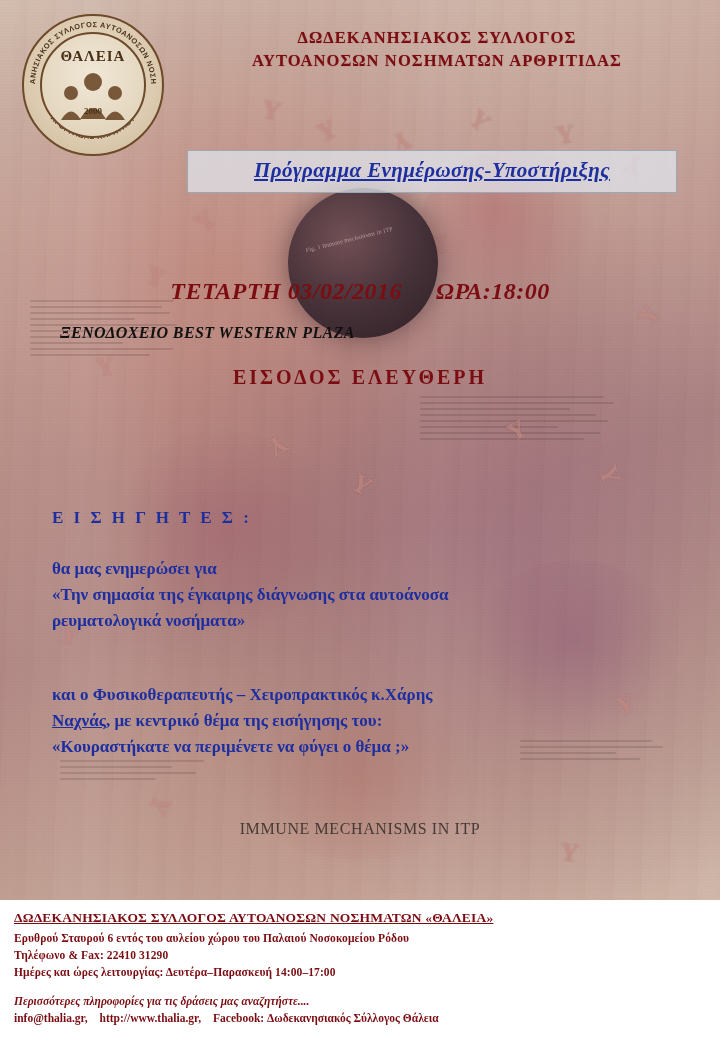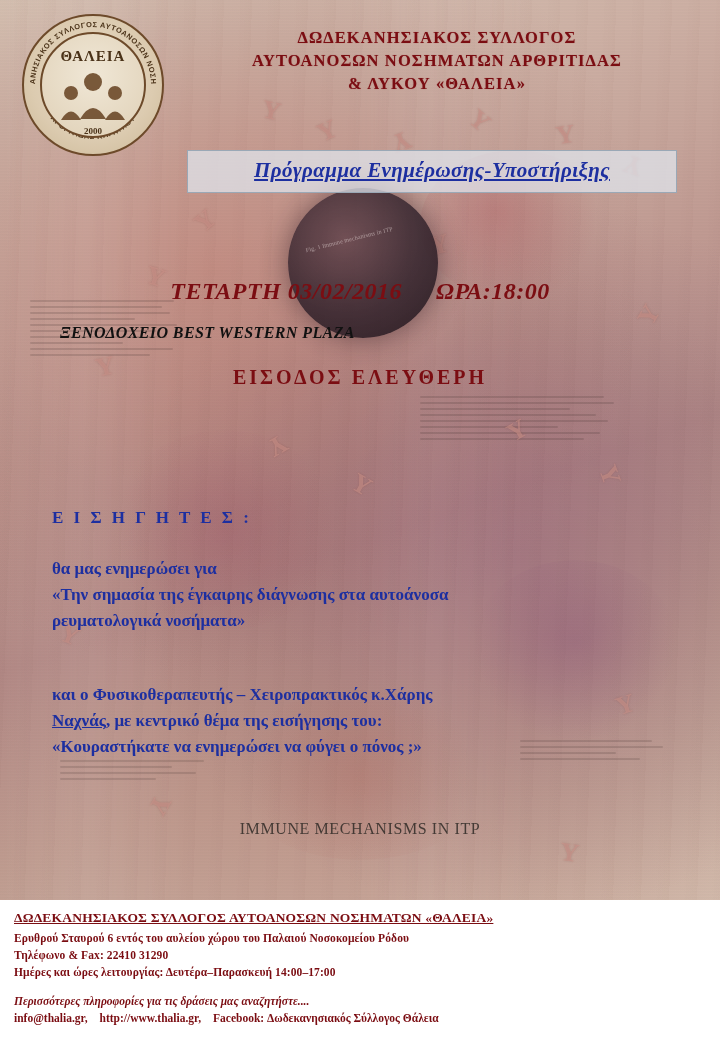--- a/index.html
+++ b/index.html
@@ -142,21 +142,21 @@
     font-size: 15px;
     font-weight: 700;
     letter-spacing: 1px;
     color: #4a3218;
     font-family: "Liberation Serif", serif;
   }
   .emblem .year {
     position: absolute;
     left: 0;
     right: 0;
-    bottom: 20px;
+    bottom: 40px;
     text-align: center;
     font-size: 9px;
     font-weight: 700;
     color: #4a3218;
   }
   .emblem .figure {
     position: absolute;
     left: 50%;
     top: 55px;
     transform: translateX(-50%);
@@ -432,21 +432,20 @@
           <circle cx="57" cy="24" r="7"></circle>
           <path d="M47 51 q10 -17 20 0 z"></path>
         </g>
       </svg>
       <div class="year">2000</div>
     </div>
 
     <div class="org-title">
       <div>ΔΩΔΕΚΑΝΗΣΙΑΚΟΣ ΣΥΛΛΟΓΟΣ</div>
       <div>ΑΥΤΟΑΝΟΣΩΝ ΝΟΣΗΜΑΤΩΝ ΑΡΘΡΙΤΙΔΑΣ</div>
-      <div>&amp; ΛΥΚΟΥ «ΘΑΛΕΙΑ»</div>
     </div>
 
     <div class="program-box">
       <span class="txt">Πρόγραμμα Ενημέρωσης-Υποστήριξης</span>
     </div>
 
     <div class="date-line">
       <span>ΤΕΤΑΡΤΗ 03/02/2016</span><span class="gap"></span><span>ΩΡΑ:18:00</span>
     </div>
 
@@ -460,21 +459,21 @@
       <div>θα μας ενημερώσει για</div>
       <div class="just">«Την σημασία της έγκαιρης διάγνωσης στα αυτοάνοσα</div>
       <div>ρευματολογικά νοσήματα»</div>
     </div>
 
     <div class="body-block b2">
       <div class="just">και ο Φυσικοθεραπευτής – Χειροπρακτικός κ.Χάρης</div>
       <div>
         <span class="u">Ναχνάς</span><span>, με κεντρικό θέμα της εισήγησης του:</span>
       </div>
-      <div>«Κουραστήκατε να ενημερώσει να φύγει ο πόνος ;»</div>
+      <div>«Κουραστήκατε να περιμένετε να φύγει ο θέμα ;»</div>
     </div>
 
     <div class="itp-caption">IMMUNE MECHANISMS IN ITP</div>
   </div>
 
   <div class="footer">
     <div class="f-title">ΔΩΔΕΚΑΝΗΣΙΑΚΟΣ ΣΥΛΛΟΓΟΣ ΑΥΤΟΑΝΟΣΩΝ ΝΟΣΗΜΑΤΩΝ «ΘΑΛΕΙΑ»</div>
     <div class="f-line">Ερυθρού Σταυρού 6 εντός του αυλείου χώρου του Παλαιού Νοσοκομείου Ρόδου</div>
     <div class="f-line">Τηλέφωνο &amp; Fax: 22410 31290</div>
     <div class="f-line">Ημέρες και ώρες λειτουργίας: Δευτέρα–Παρασκευή 14:00–17:00</div>

